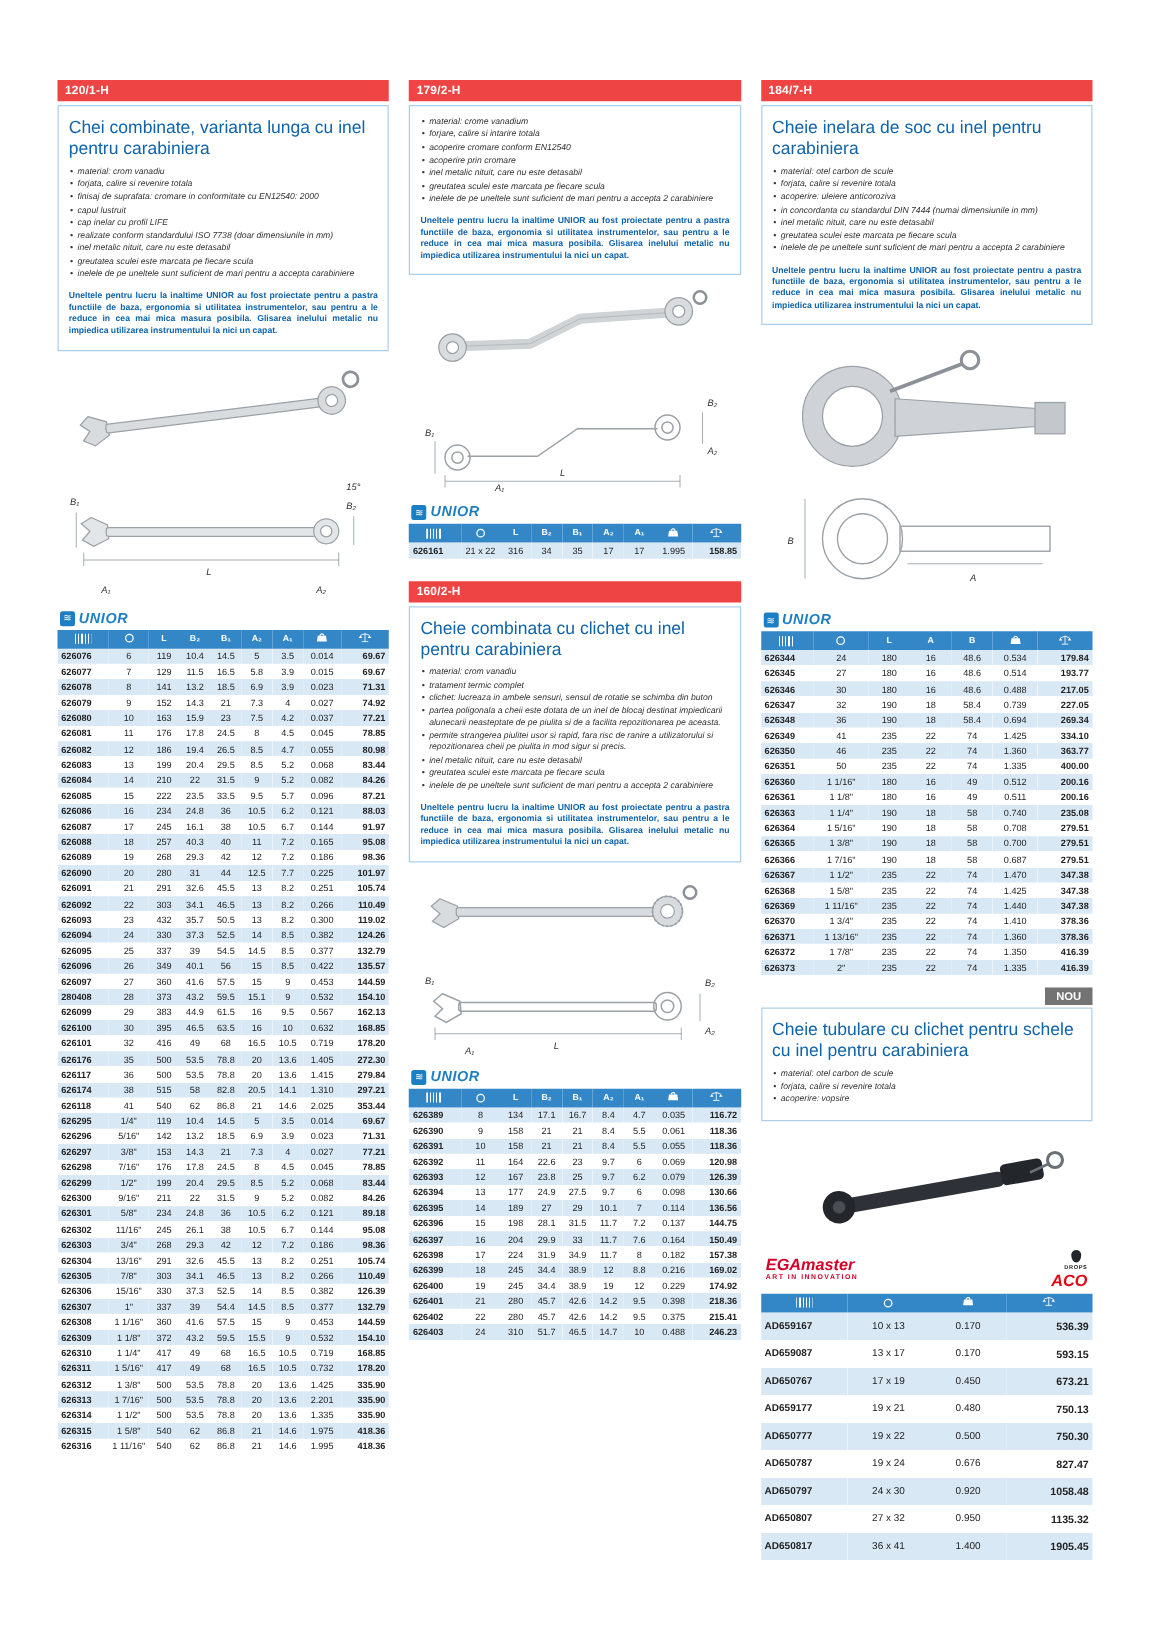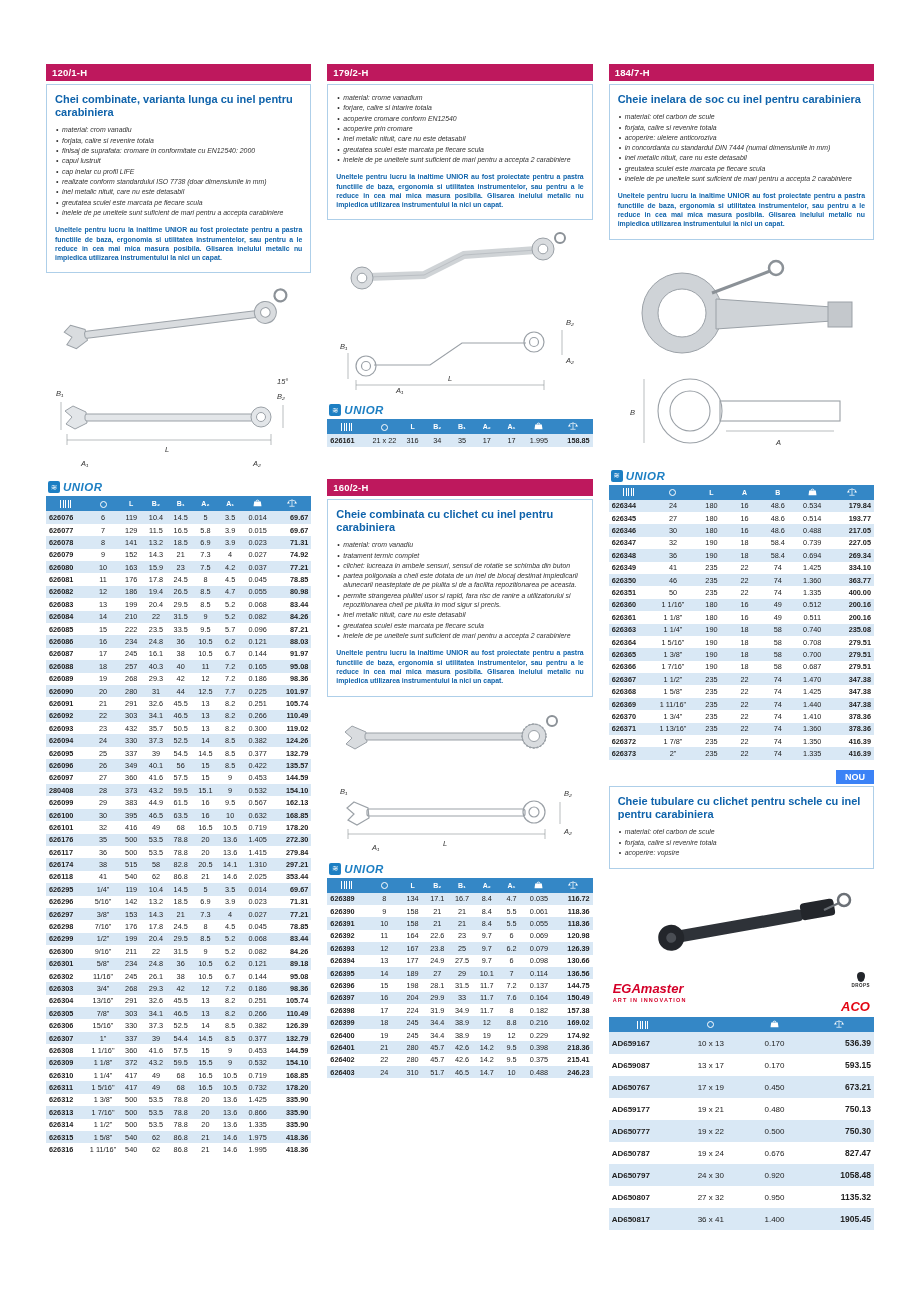--- a/index.html
+++ b/index.html
@@ -1,22 +1,22 @@
 <!DOCTYPE html>
 <html><head>
 <meta charset="utf-8">
 <style>
   *{margin:0;padding:0;box-sizing:border-box}
   html,body{width:920px;height:1301px}
   body{background:#fff;font-family:"Liberation Sans",sans-serif;color:#222;overflow:hidden}
   .page{display:flex;gap:16px;padding:64px 46px 24px}
   .col{flex:1;min-width:0;display:flex;flex-direction:column}
-  .sec-bar{background:#be185d;color:#fff;font-size:9.5px;font-weight:bold;letter-spacing:.2px;padding:3px 6px;margin-bottom:3px}
+  .sec-bar{background:#ef4444;color:#fff;font-size:9.5px;font-weight:bold;letter-spacing:.2px;padding:3px 6px;margin-bottom:3px}
   .desc-box{border:1px solid #aecfe9;padding:8px 8px 10px;margin-bottom:5px}
-  .sec-title{color:#0f63ab;font-size:11px;font-weight:bold;line-height:1.2;margin-bottom:6px}
+  .sec-title{color:#0f63ab;font-size:14px;font-weight:normal;line-height:1.2;margin-bottom:6px}
   ul.bullets{list-style:none}
   ul.bullets li{font-size:6.9px;font-style:italic;color:#333;line-height:1.35;padding-left:7px;position:relative;margin-bottom:1px}
   ul.bullets li::before{content:"•";position:absolute;left:1px;top:0;color:#333}
   .note{margin-top:8px;font-size:6.9px;font-weight:bold;color:#0f63ab;line-height:1.35;text-align:justify}
   .img-wrap{display:flex;justify-content:center;align-items:center;padding:6px 0 4px}
   .unior-logo{display:flex;align-items:center;gap:3px;margin:5px 0 3px 2px}
   .unior-mark{width:12px;height:12px;background:#1d7fc3;color:#fff;font-size:8px;display:flex;align-items:center;justify-content:center;border-radius:2px}
   .unior-text{color:#1d7fc3;font-weight:bold;font-style:italic;font-size:11.5px;letter-spacing:.5px}
   table.prod{border-collapse:collapse;width:100%;table-layout:fixed}
   table.prod th{background:#3487c6;height:15px;font-size:7px;color:#fff;font-weight:bold;text-align:center;vertical-align:middle;padding:0}
@@ -24,28 +24,28 @@
   table.prod tbody tr:nth-child(odd){background:#d9e8f5}
   table.prod td:first-child{font-weight:bold;text-align:left;padding-left:3px}
   table.prod td:last-child{font-weight:bold;text-align:right;padding-right:3px}
   .prod .c-art{width:15%}.prod .c-size{width:11.5%}.prod .c-n{width:9%}.prod .c-kg{width:11%}.prod .c-pr{width:14%}
   .t184 .c-art{width:16%}.t184 .c-size{width:16.5%}.t184 .c-n{width:12.5%}.t184 .c-kg{width:13.5%}.t184 .c-pr{width:16.5%}
   .tega .c-art{width:26%}.tega .c-size{width:25%}.tega .c-kg{width:23%}.tega .c-pr{width:26%}
   table.tega td{height:22px;font-size:8px}
   table.tega td:last-child{font-size:8.5px}
   .barcode-icon{display:inline-block;width:13px;height:8px;vertical-align:middle;background:repeating-linear-gradient(90deg,#fff 0,#fff 1px,transparent 1px,transparent 2.6px)}
   .ring-icon{display:inline-block;width:7px;height:7px;border:1.4px solid #fff;border-radius:50%;vertical-align:middle}
-  .sec2{margin-top:32px}
+  .sec2{margin-top:18px}
   .nou-wrap{position:relative;margin-top:16px}
-  .nou-badge{position:absolute;top:-6px;right:0;background:#3b82f6;color:#fff;font-weight:bold;font-size:9px;padding:2px 9px}
+  .nou-badge{position:absolute;top:-6px;right:0;background:#737373;color:#fff;font-weight:bold;font-size:9px;padding:2px 9px}
   .nou-box{margin-top:10px}
   .ega-logos{display:flex;align-items:center;justify-content:space-between;padding:2px 4px 4px;margin-top:2px}
   .ega-name{color:#d40029;font-weight:bold;font-style:italic;font-size:13px;line-height:1.1}
   .ega-tag{color:#d40029;font-size:5.5px;letter-spacing:1.2px;font-weight:bold}
-  .right-logos{display:flex;flex-direction:column;align-items:flex-end;gap:12px}
+  .right-logos{display:flex;flex-direction:column;align-items:flex-end;gap:2px}
   .aco{color:#e30613;font-weight:bold;font-style:italic;font-size:13px;line-height:1}
   .drops{display:flex;flex-direction:column;align-items:center;font-size:4.5px;color:#222;font-weight:bold;letter-spacing:.5px}
   .drop-icon{width:8px;height:10px;background:#23262b;border-radius:50% 50% 50% 50%/38% 38% 62% 62%;display:block;margin-bottom:1px}
   svg text{font-family:"Liberation Sans",sans-serif}
 </style>
 </head>
 <body>
 
 <div class="page">
 
@@ -664,21 +664,21 @@
             <td>335.90</td>
           </tr>
           <tr>
             <td>626313</td>
             <td>1 7/16"</td>
             <td>500</td>
             <td>53.5</td>
             <td>78.8</td>
             <td>20</td>
             <td>13.6</td>
-            <td>0.866</td>
+            <td>2.201</td>
             <td>335.90</td>
           </tr>
           <tr>
             <td>626314</td>
             <td>1 1/2"</td>
             <td>500</td>
             <td>53.5</td>
             <td>78.8</td>
             <td>20</td>
             <td>13.6</td>

